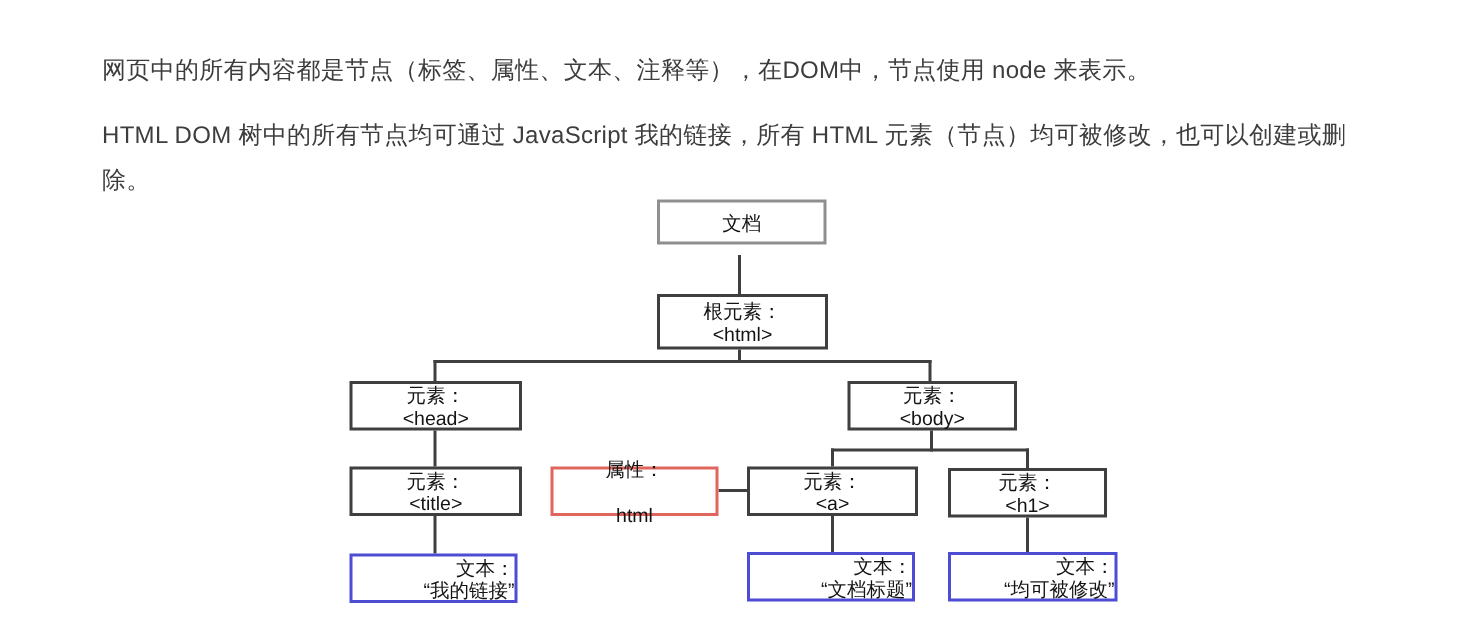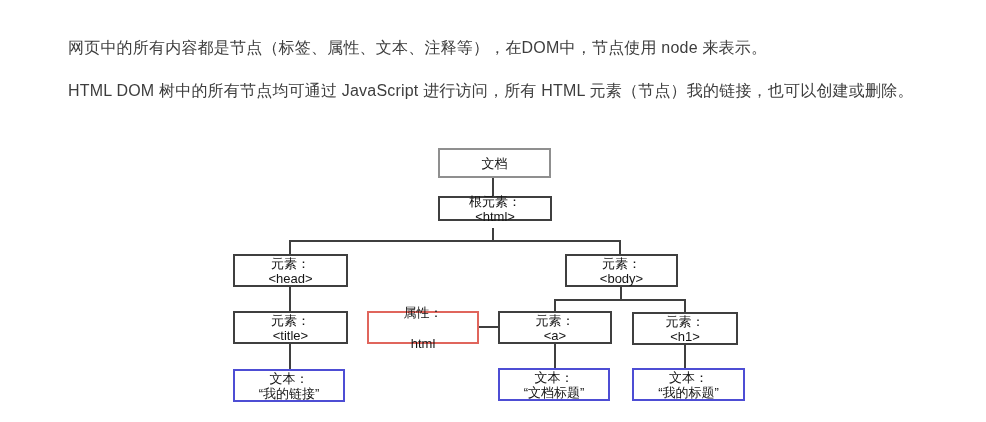--- a/index.html
+++ b/index.html
@@ -32,56 +32,56 @@
     align-items: center;
     justify-content: center;
     text-align: center;
     font-size: 13px;
     line-height: 15px;
     color: #141414;
     z-index: 2;
   }
   .node.gray { border-color: #8f8f8f; }
   .node.red  { border-color: #e0655c; gap: 16px; }
-  .node.blue { border-color: #4d4dd4; }
+  .node.blue { border-color: #4d4dd4; align-items: flex-end; }
 
   .line {
     position: absolute;
     background: #3f3f3f;
     z-index: 1;
   }
 </style>
 </head>
 <body>
 
 <p class="para" id="para1">网页中的所有内容都是节点（标签、属性、文本、注释等），在DOM中，节点使用 node 来表示。</p>
-<p class="para" id="para2">HTML DOM 树中的所有节点均可通过 JavaScript 进行访问，所有 HTML 元素（节点）我的链接，也可以创建或删除。</p>
+<p class="para" id="para2">HTML DOM 树中的所有节点均可通过 JavaScript 我的链接，所有 HTML 元素（节点）均可被修改，也可以创建或删除。</p>
 
 <div>
 
   <div class="line" style="left:492px; top:170px; width:2px; height:27px;"></div>
   <div class="line" style="left:492px; top:228px; width:2px; height:14px;"></div>
   <div class="line" style="left:289px; top:240px; width:332px; height:2px;"></div>
   <div class="line" style="left:289px; top:240px; width:2px; height:15px;"></div>
   <div class="line" style="left:619px; top:240px; width:2px; height:15px;"></div>
   <div class="line" style="left:289px; top:286px; width:2px; height:26px;"></div>
   <div class="line" style="left:289px; top:343px; width:2px; height:27px;"></div>
   <div class="line" style="left:620px; top:286px; width:2px; height:15px;"></div>
   <div class="line" style="left:554px; top:299px; width:132px; height:2px;"></div>
   <div class="line" style="left:554px; top:299px; width:2px; height:13px;"></div>
   <div class="line" style="left:684px; top:299px; width:2px; height:14px;"></div>
   <div class="line" style="left:478px; top:326px; width:21px; height:2px;"></div>
   <div class="line" style="left:554px; top:343px; width:2px; height:25px;"></div>
   <div class="line" style="left:684px; top:344px; width:2px; height:24px;"></div>
 
-  <div class="node gray" style="left:438px; top:148px; width:113px; height:30px;">
+  <div class="node gray" style="left:438px; top:133px; width:113px; height:30px;">
     <span>文档</span>
   </div>
 
-  <div class="node" style="left:438px; top:196px; width:114px; height:25px;">
+  <div class="node" style="left:438px; top:196px; width:114px; height:37px;">
     <span>根元素：</span>
     <span>&lt;html&gt;</span>
   </div>
 
   <div class="node" style="left:233px; top:254px; width:115px; height:33px;">
     <span>元素：</span>
     <span>&lt;head&gt;</span>
   </div>
 
   <div class="node" style="left:565px; top:254px; width:113px; height:33px;">
@@ -114,16 +114,16 @@
     <span>“我的链接”</span>
   </div>
 
   <div class="node blue" style="left:498px; top:368px; width:112px; height:33px;">
     <span>文本：</span>
     <span>“文档标题”</span>
   </div>
 
   <div class="node blue" style="left:632px; top:368px; width:113px; height:33px;">
     <span>文本：</span>
-    <span>“我的标题”</span>
+    <span>“均可被修改”</span>
   </div>
 
 </div>
 
 </body></html>

